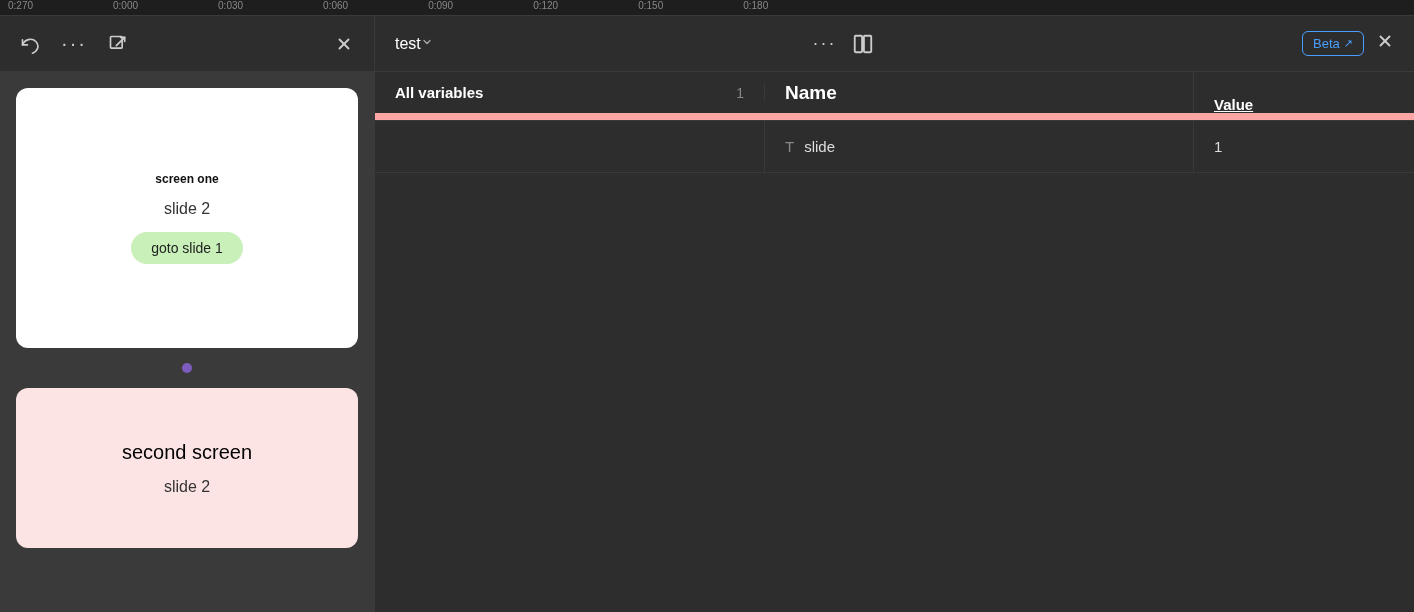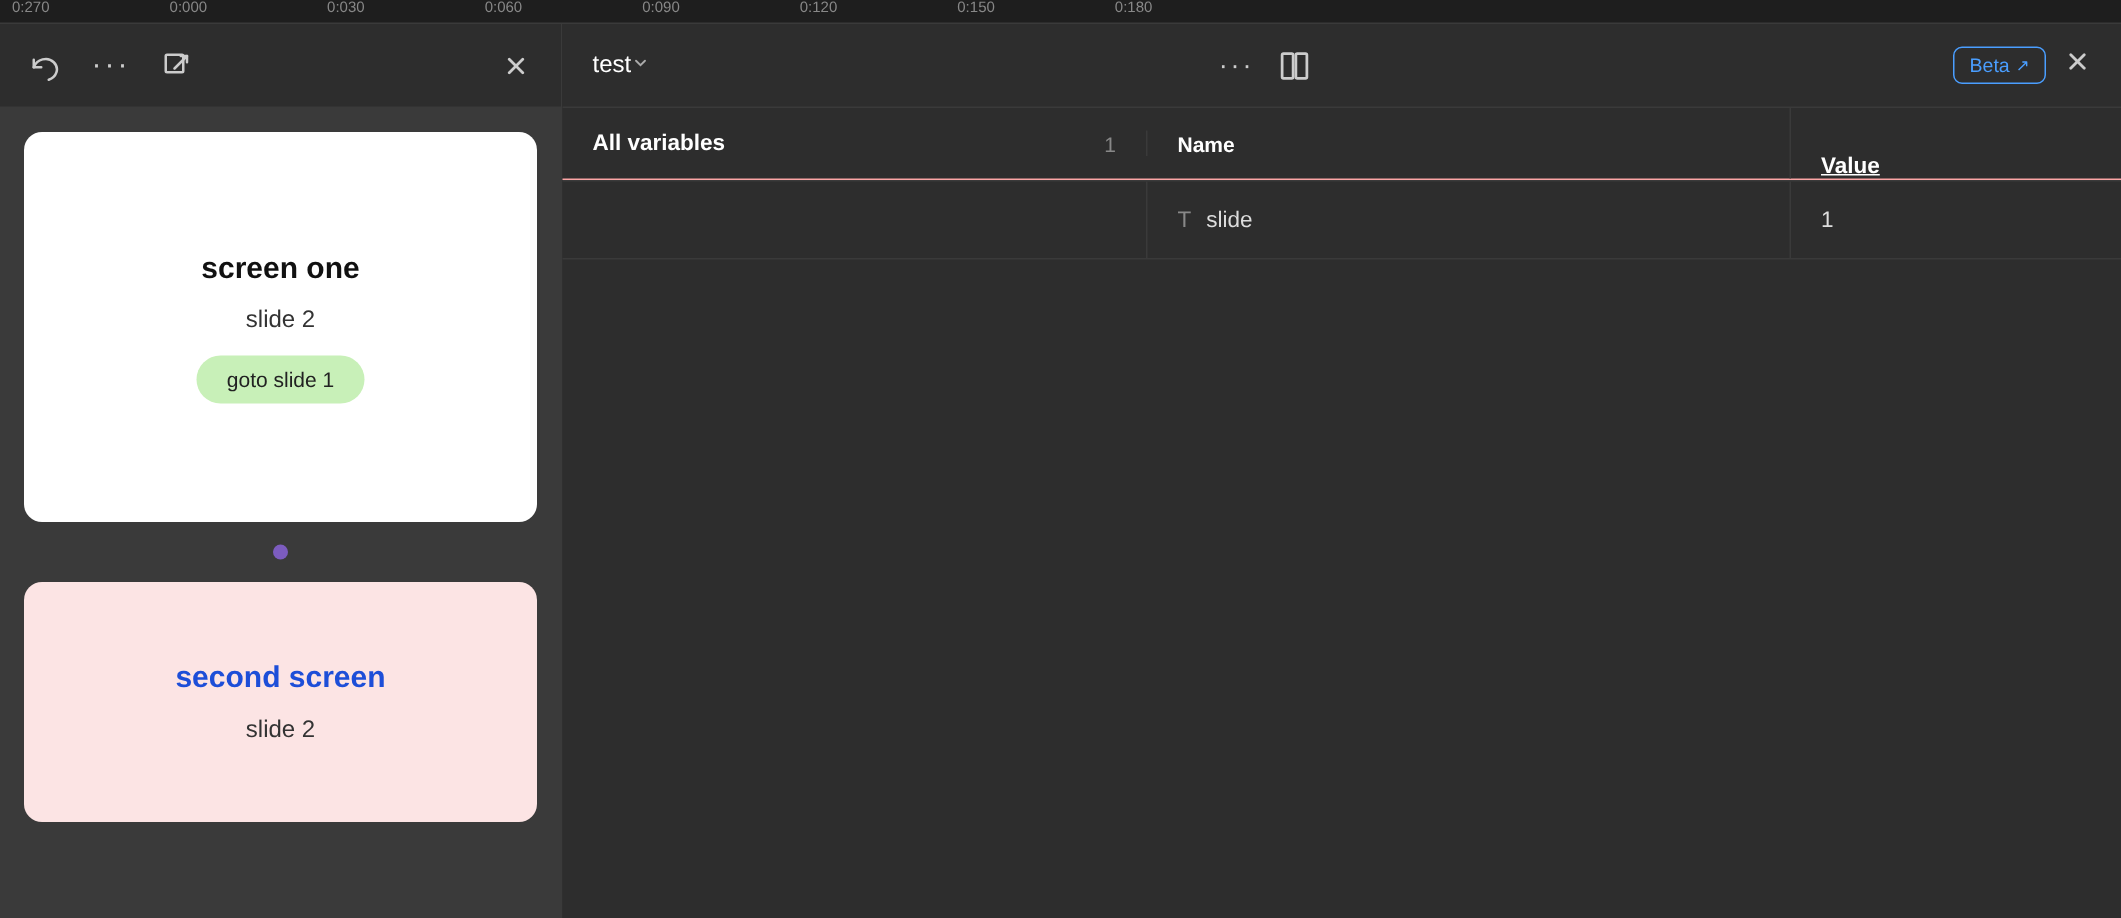--- a/index.html
+++ b/index.html
@@ -95,21 +95,21 @@
       padding: 20px;
       display: flex;
       flex-direction: column;
       align-items: center;
       gap: 14px;
       min-height: 260px;
       justify-content: center;
     }
 
     .slide-card-screen-one .screen-title {
-      font-size: 20px;
+      font-size: 12px;
       font-weight: 700;
       color: #111;
     }
 
     .slide-card-screen-one .slide-label {
       font-size: 16px;
       color: #333;
     }
 
     .goto-btn {
@@ -128,22 +128,22 @@
       display: flex;
       flex-direction: column;
       align-items: center;
       gap: 14px;
       min-height: 160px;
       justify-content: center;
     }
 
     .slide-card-second-screen .screen-title {
       font-size: 20px;
-      font-weight: 700;
-      color: #1d4ed8;
+      font-weight: 400;
+      color: #000000;
       text-align: right;
     }
 
     .slide-card-second-screen .slide-label {
       font-size: 16px;
       color: #333;
     }
 
     
     .connector {
@@ -247,21 +247,21 @@
       flex: 1;
       display: flex;
       flex-direction: column;
     }
 
     
     .vars-header {
       display: flex;
       align-items: center;
       height: 48px;
-      border-bottom: 1px solid #fca5a5;
+      border-bottom: 7px solid #fca5a5;
       flex-shrink: 0;
     }
 
     .vars-section-label {
       width: 390px;
       padding: 0 20px;
       display: flex;
       align-items: center;
       justify-content: space-between;
       border-right: 1px solid #3a3a3a;
@@ -275,21 +275,21 @@
 
     .vars-count {
       color: #888;
       font-size: 14px;
     }
 
     .vars-col-name {
       flex: 1;
       padding: 0 20px;
       color: #fff;
-      font-size: 14px;
+      font-size: 19px;
       font-weight: 600;
       border-right: 1px solid #3a3a3a;
       display: flex;
       align-items: center;
       height: 100%;
     }
 
     .vars-col-value {
       width: 220px;
       padding: 0 20px;

